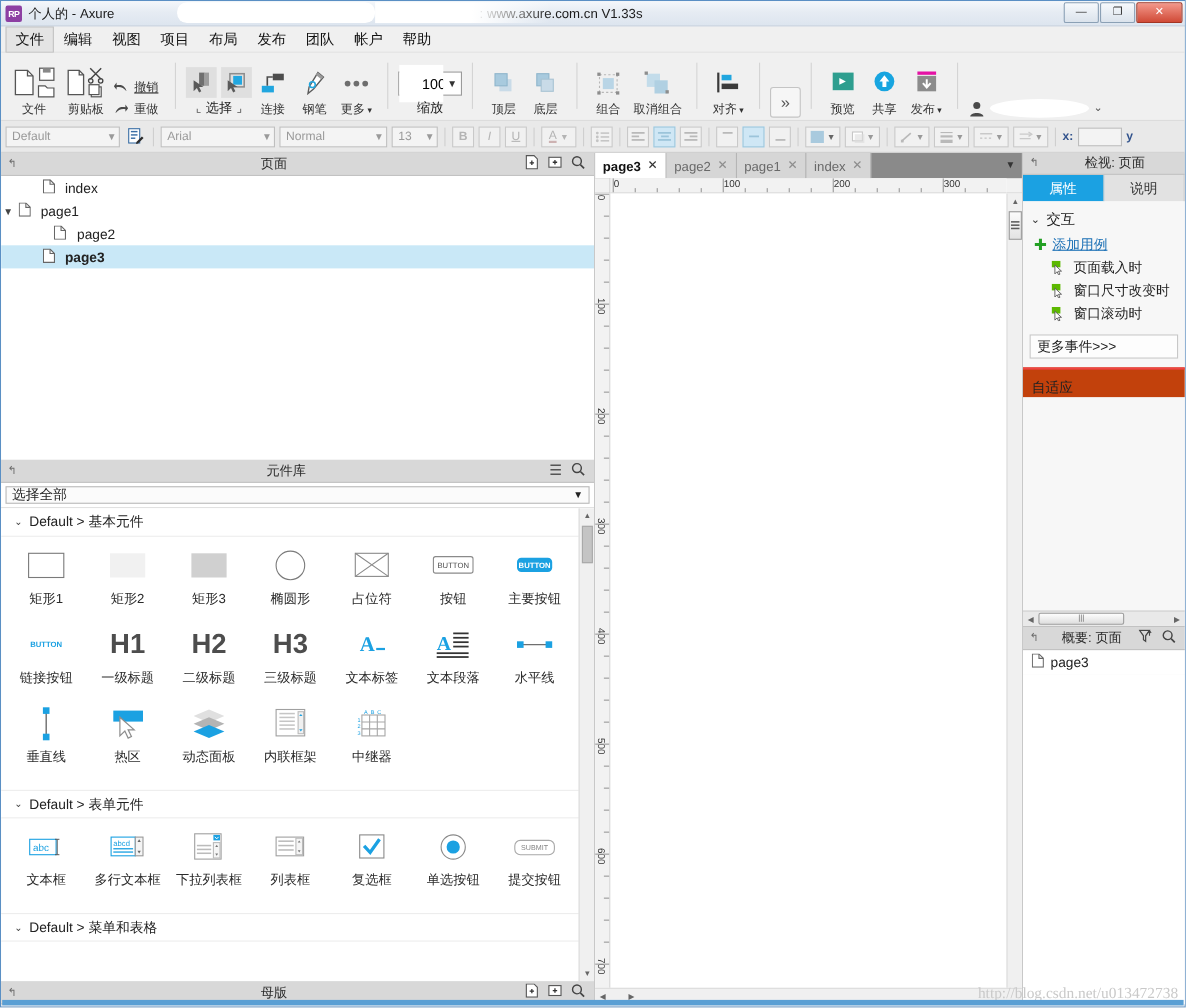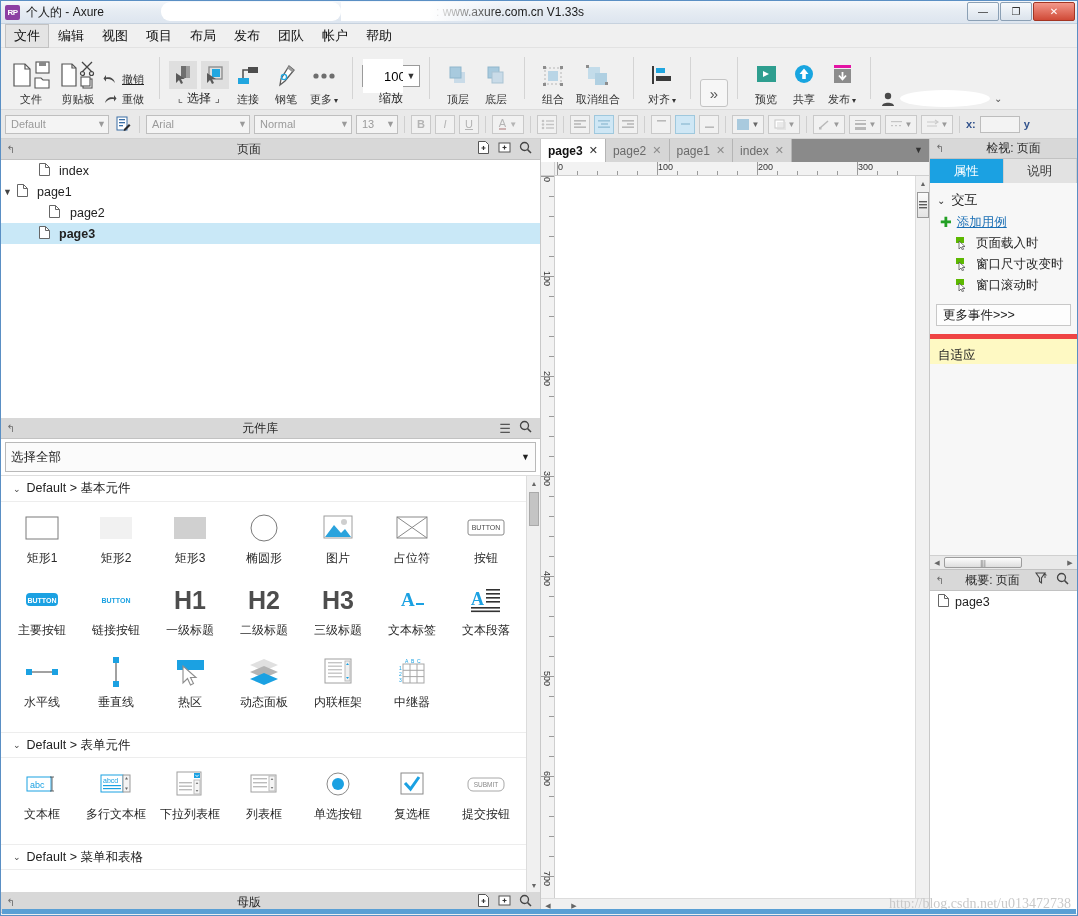--- a/index.html
+++ b/index.html
@@ -96,21 +96,21 @@
   .pages { background:#fff; height:258px; overflow:hidden; font-size:12.5px; }
   .prow { height:21px; display:flex; align-items:center; padding-left:6px; }
   .prow.sel { background:#c9e8f7; font-weight:bold; }
   .parrow { width:14px; font-size:8px; color:#5b5b5b; }
   .pfile { width:16px; }
   .indent1 { padding-left:24px; }
   .indent2 { padding-left:48px; }
 
   
   .widgetlib { flex:1; display:flex; flex-direction:column; background:#fff; }
-  .libsel { height:30px; margin:3px 4px; border:1px solid #b9b9b9; background:#fbfbfb;
+  .libsel { height:16px; margin:3px 4px; border:1px solid #b9b9b9; background:#fbfbfb;
      display:flex; align-items:center; justify-content:space-between; padding:0 5px; font-size:12.5px;}
   .libscroll { flex:1; overflow:hidden; position:relative; border-top:1px solid #dedede;}
   .cat { height:26px; display:flex; align-items:center; gap:6px; padding-left:12px;
      font-size:12.5px; border-bottom:1px solid #ededed; background:#fff; }
   .cat .chev { font-size:9px; color:#444; }
   .wgrid { display:grid; grid-template-columns:repeat(7,74px); padding:6px 0 8px 4px; }
   .witem { display:flex; flex-direction:column; align-items:center; justify-content:flex-start; height:72px;}
   .wicon { height:40px; display:flex; align-items:center; justify-content:center; }
   .wlab { font-size:12px; color:#2a2a2a; margin-top:2px; }
   .vsb { position:absolute; right:0; top:0; width:14px; height:100%; background:#f0f0f0;
@@ -155,22 +155,22 @@
   .insptab.active { background:#1ba1e2; color:#fff; }
   .inspbody { flex:1; background:#f7f7f7; padding-top:6px; font-size:12.5px;}
   .secthead { display:flex; align-items:center; gap:6px; padding-left:7px; height:22px; }
   .addcase { display:flex; align-items:center; gap:5px; padding-left:10px; height:22px; color:#1a73b7;}
   .addcase .plus { color:#23a024; font-weight:bold; font-size:14px; }
   .addcase .lnk { text-decoration:underline; color:#1a6fb5; }
   .evrow { display:flex; align-items:center; gap:7px; padding-left:26px; height:21px;}
   .evico { width:13px; height:13px; position:relative; }
   .moreev { margin:8px 6px 0; height:22px; border:1px solid #c8c8c8; background:#fdfdfd;
      display:flex; align-items:center; padding-left:6px; font-size:12.5px;}
-  .adaptive { border-top:5px solid #ef4444; margin-top:8px; padding:8px 0 0 8px; font-size:12.5px;
-      background:#fef9c3; flex:1;}
+  .adaptive { border-top:2px solid #ef4444; margin-top:8px; padding:8px 0 0 8px; font-size:12.5px;
+      background:#c2410c; flex:1;}
   .hscroll { height:14px; background:#e9e9e9; border-top:1px solid #d0d0d0; position:relative;}
   .hscroll .th { position:absolute; left:14px; top:1px; width:78px; height:11px;
      background:linear-gradient(to bottom,#fdfdfd,#dedede); border:1px solid #9d9d9d; border-radius:2px;
      display:flex; align-items:center; justify-content:center; font-size:7px; color:#666;}
   .outline { border-top:1px solid #c2c2c2; }
   .orow { height:22px; display:flex; align-items:center; gap:6px; padding-left:8px;
      font-size:12.5px; background:#fff;}
 
   .watermark { position:absolute; right:6px; bottom:3px; font-size:14px; color:#c9c9c9;
      font-family:"Liberation Serif", serif; pointer-events:none; }
@@ -681,30 +681,20 @@
             <div class="witem">
                 <div class="wicon">
                   <svg width="34" height="30" viewBox="0 0 34 30">
                     <circle cx="17" cy="15" r="13" fill="#fff" stroke="#7a7a7a"></circle>
                   </svg>
                 </div>
                 <span class="wlab">椭圆形</span>
               </div>
             <div class="witem">
                 <div class="wicon">
-                  <svg width="36" height="28" viewBox="0 0 36 28">
-                    <rect x="4" y="2" width="28" height="22" fill="#fff" stroke="#9e9e9e"></rect>
-                    <circle cx="24" cy="8" r="3" fill="#cfcfcf"></circle>
-                    <path d="M5 23 L14 11 L21 19 L25 15 L31 23 Z" fill="#2aa3dd"></path>
-                  </svg>
-                </div>
-                <span class="wlab">图片</span>
-              </div>
-            <div class="witem">
-                <div class="wicon">
                   <svg width="38" height="28" viewBox="0 0 38 28">
                     <rect x="4" y="3" width="30" height="21" fill="#fff" stroke="#8a8a8a"></rect>
                     <path d="M4 3 L34 24 M34 3 L4 24" stroke="#8a8a8a"></path>
                   </svg>
                 </div>
                 <span class="wlab">占位符</span>
               </div>
             <div class="witem">
                 <div class="wicon">
                   <svg width="40" height="20" viewBox="0 0 40 20">
@@ -912,35 +902,35 @@
                     </g>
                     <rect x="24" y="5" width="6" height="15" fill="#f5f5f5" stroke="#bbb"></rect>
                     <path d="M27 7 L28.3 9 L25.7 9 Z" fill="#777"></path>
                     <path d="M27 18 L28.3 16 L25.7 16 Z" fill="#777"></path>
                   </svg>
                 </div>
                 <span class="wlab">列表框</span>
               </div>
             <div class="witem">
                 <div class="wicon">
+                  <svg width="32" height="28" viewBox="0 0 32 28">
+                    <rect x="5" y="3" width="22" height="21" fill="#fff" stroke="#8a8a8a"></rect>
+                    <path d="M9 13 L14.5 19 L23 7" fill="none" stroke="#1ba1e2" stroke-width="3"></path>
+                  </svg>
+                </div>
+                <span class="wlab">复选框</span>
+              </div>
+            <div class="witem">
+                <div class="wicon">
                   <svg width="30" height="28" viewBox="0 0 30 28">
                     <circle cx="15" cy="14" r="11" fill="#fff" stroke="#8a8a8a"></circle>
                     <circle cx="15" cy="14" r="6" fill="#1ba1e2"></circle>
                   </svg>
                 </div>
                 <span class="wlab">单选按钮</span>
-              </div>
-            <div class="witem">
-                <div class="wicon">
-                  <svg width="32" height="28" viewBox="0 0 32 28">
-                    <rect x="5" y="3" width="22" height="21" fill="#fff" stroke="#8a8a8a"></rect>
-                    <path d="M9 13 L14.5 19 L23 7" fill="none" stroke="#1ba1e2" stroke-width="3"></path>
-                  </svg>
-                </div>
-                <span class="wlab">复选框</span>
               </div>
             <div class="witem">
                 <div class="wicon">
                   <svg width="44" height="20" viewBox="0 0 44 20">
                     <rect x="4" y="4" width="36" height="13" rx="5" fill="#fff" stroke="#a8a8a8"></rect>
                     <text x="22" y="13" font-size="6.5" text-anchor="middle" fill="#878787" font-family="Liberation Sans">SUBMIT</text>
                   </svg>
                 </div>
                 <span class="wlab">提交按钮</span>
               </div>

